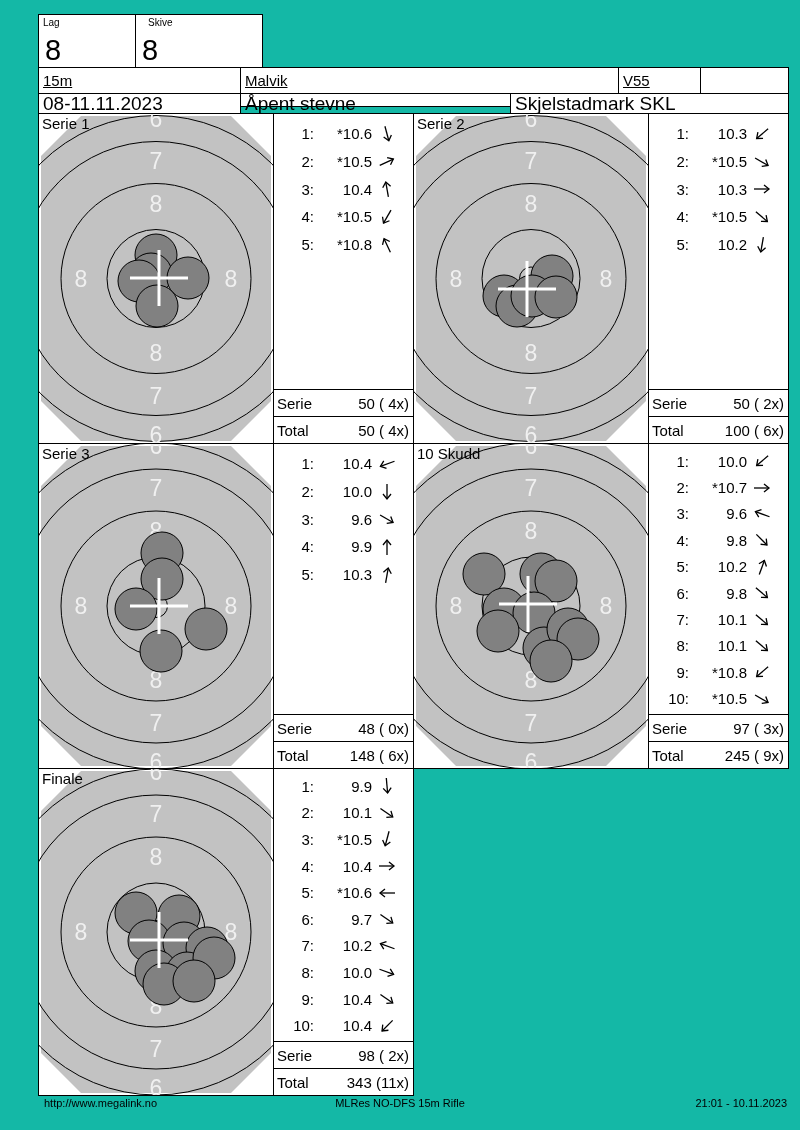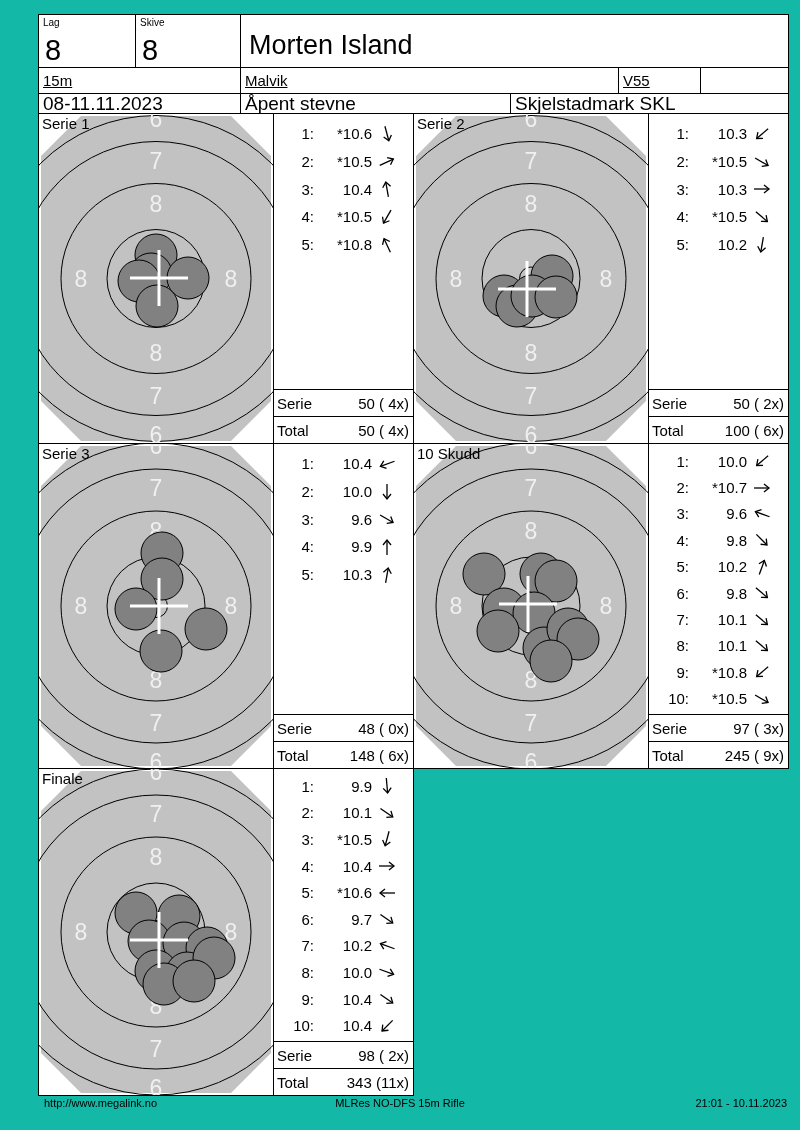--- a/index.html
+++ b/index.html
@@ -26,43 +26,40 @@
 </style>
 </head>
 <body>
 
 <div id="page">
 
   <div class="cell" style="left:38px;top:14px;width:98px;height:54px;">
     <div class="tiny-label">Lag</div>
     <div class="big-num">8</div>
   </div>
-  <div class="cell" style="left:135px;top:14px;width:128px;height:54px;">
+  <div class="cell" style="left:135px;top:14px;width:128px;height:54px;padding-left:8px;">
     <div class="tiny-label">Skive</div>
     <div class="big-num">8</div>
   </div>
-  <div class="cell" style="left:240px;top:14px;width:549px;height:54px;">
-    <div class="name">Morten Island</div>
-  </div>
 
   <div class="cell" style="left:38px;top:67px;width:203px;height:27px;">
     <div class="midtext">15m</div>
   </div>
   <div class="cell" style="left:240px;top:67px;width:379px;height:27px;">
     <div class="midtext">Malvik</div>
   </div>
   <div class="cell" style="left:618px;top:67px;width:84px;height:27px;">
     <div class="midtext">V55</div>
   </div>
   <div class="cell" style="left:700px;top:67px;width:89px;height:27px;"></div>
 
   <div class="cell" style="left:38px;top:93px;width:203px;height:21px;">
     <div class="smalltext">08-11.11.2023</div>
   </div>
-  <div class="cell" style="left:240px;top:93px;width:271px;height:21px;">
+  <div class="cell" style="left:240px;top:93px;width:271px;height:14px;">
     <div class="smalltext">Åpent stevne</div>
   </div>
   <div class="cell" style="left:510px;top:93px;width:279px;height:21px;">
     <div class="smalltext">Skjelstadmark SKL</div>
   </div>
 
   <div id="panels">
       <div class="cell" style="left: 38px; top: 113px; width: 236px; height: 331px;">
         <svg width="234" height="329" viewBox="0 0 234 329">
           <polygon points="42,2 192,2 232,42 232,287 192,327 42,327 2,287 2,42" fill="#c2c2c2"></polygon>

